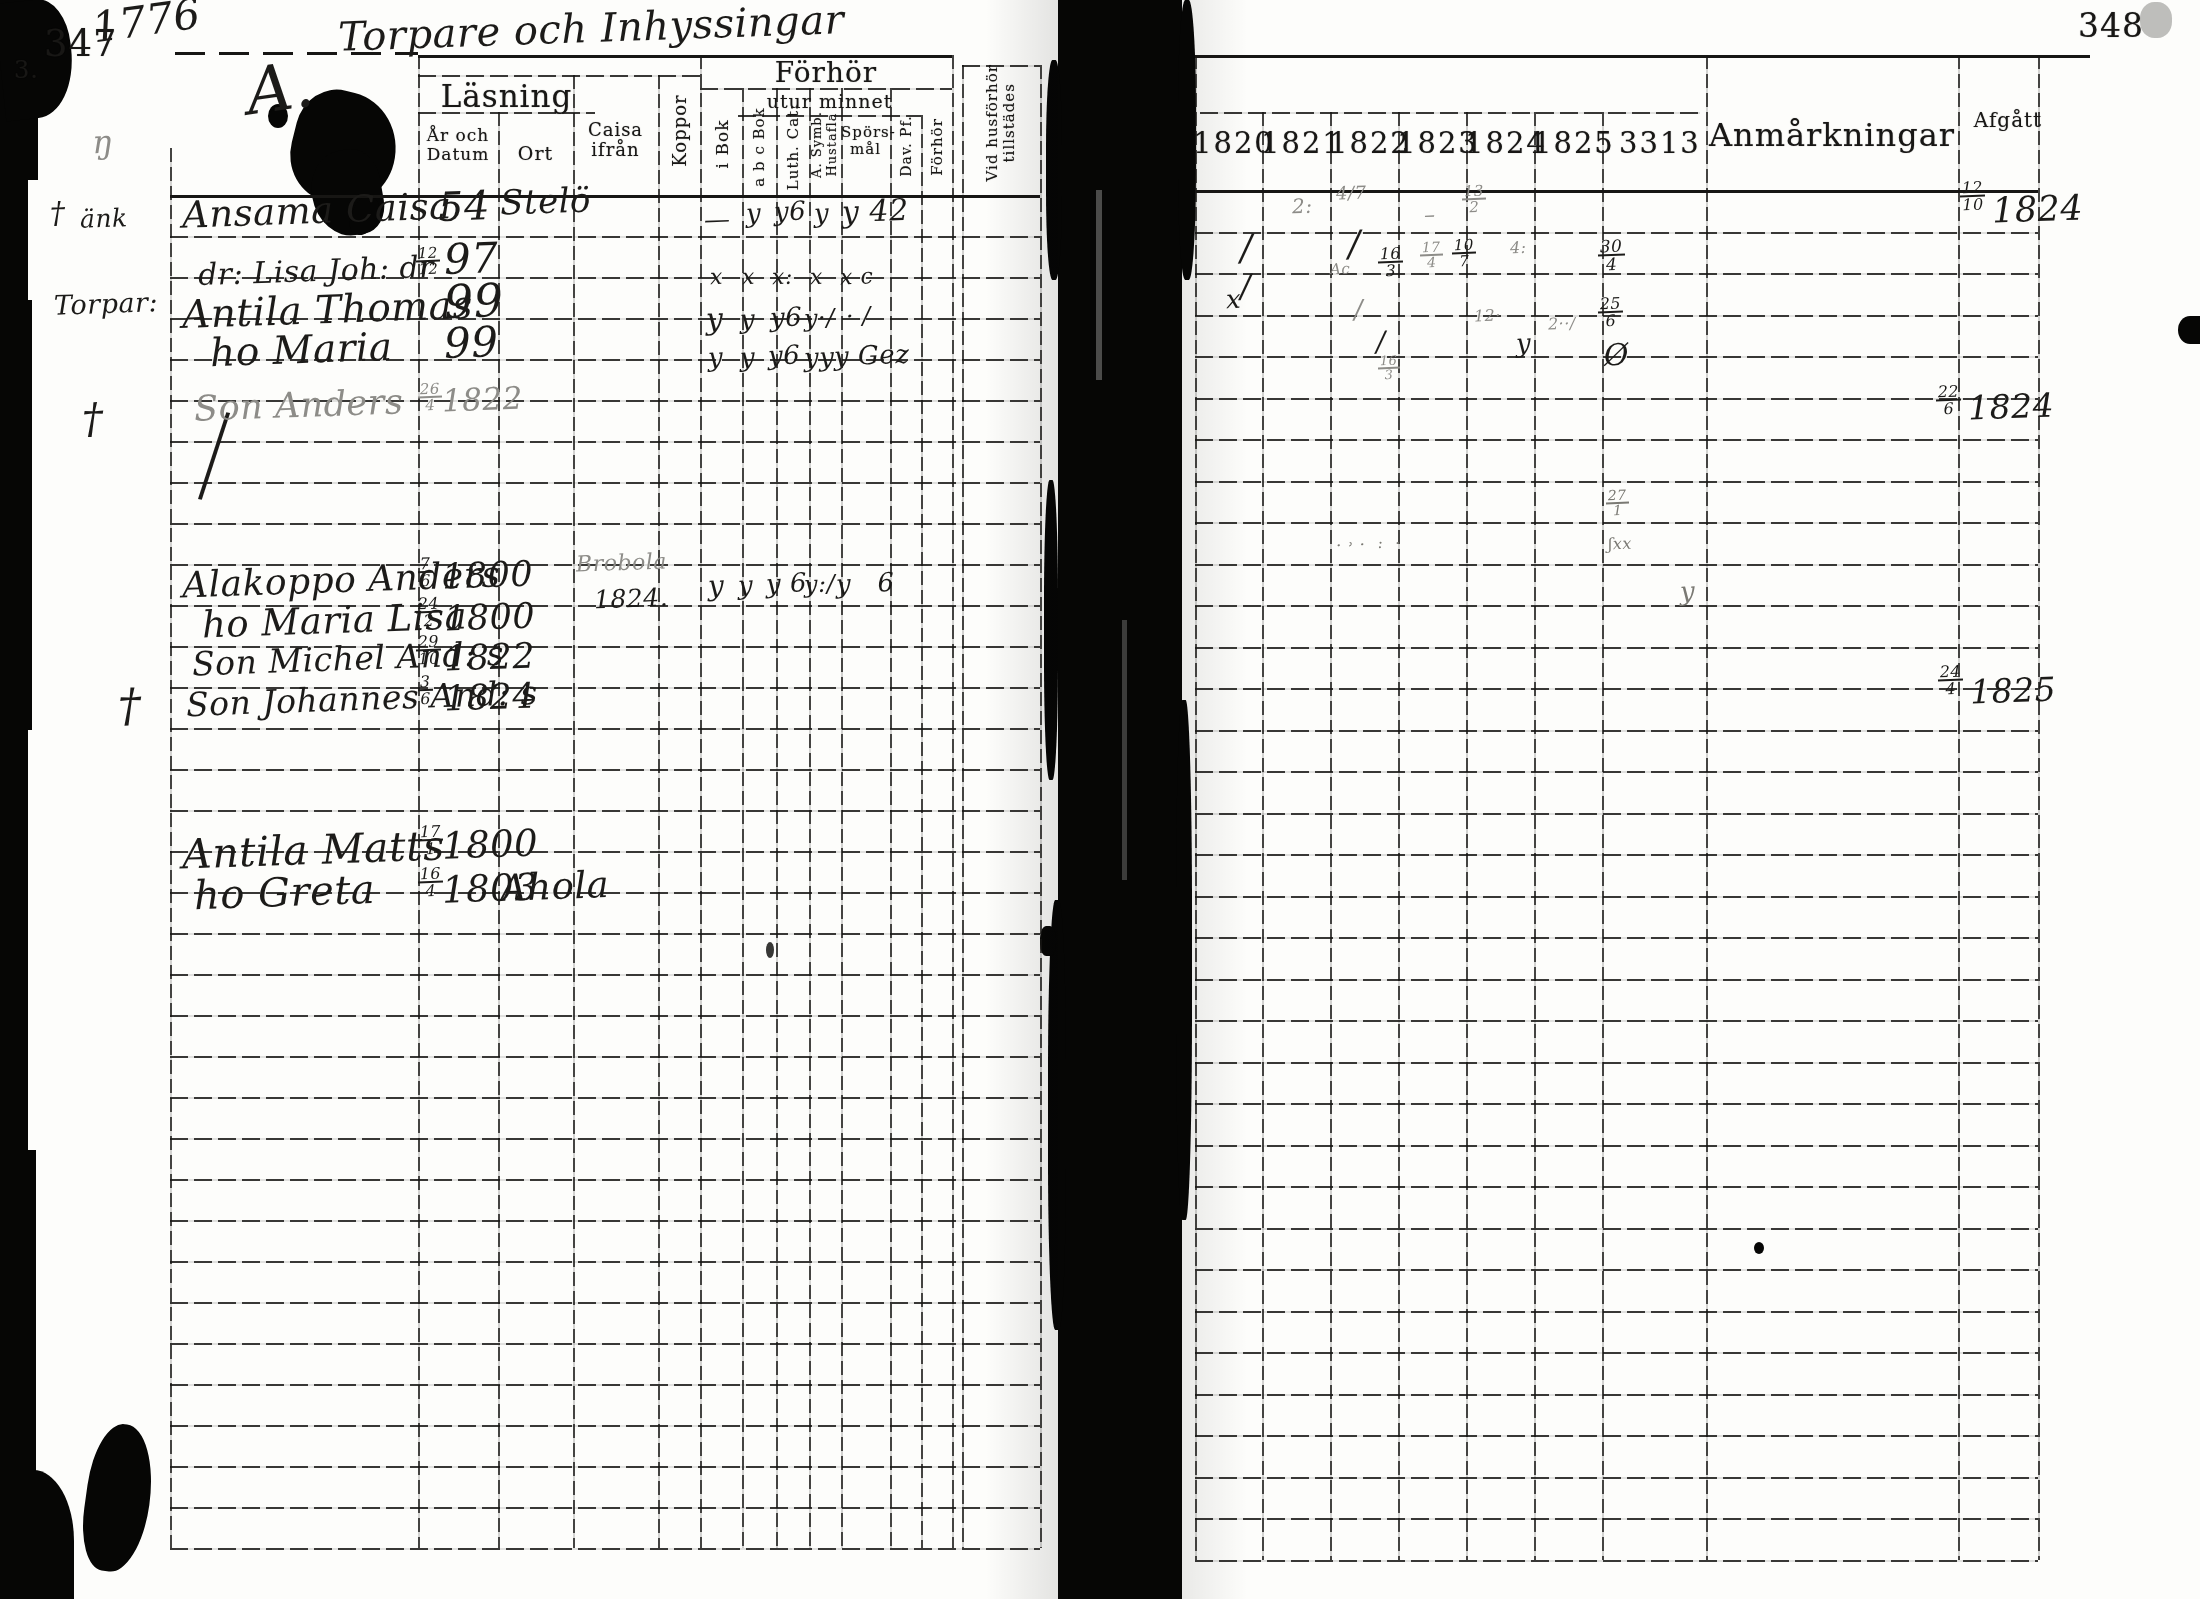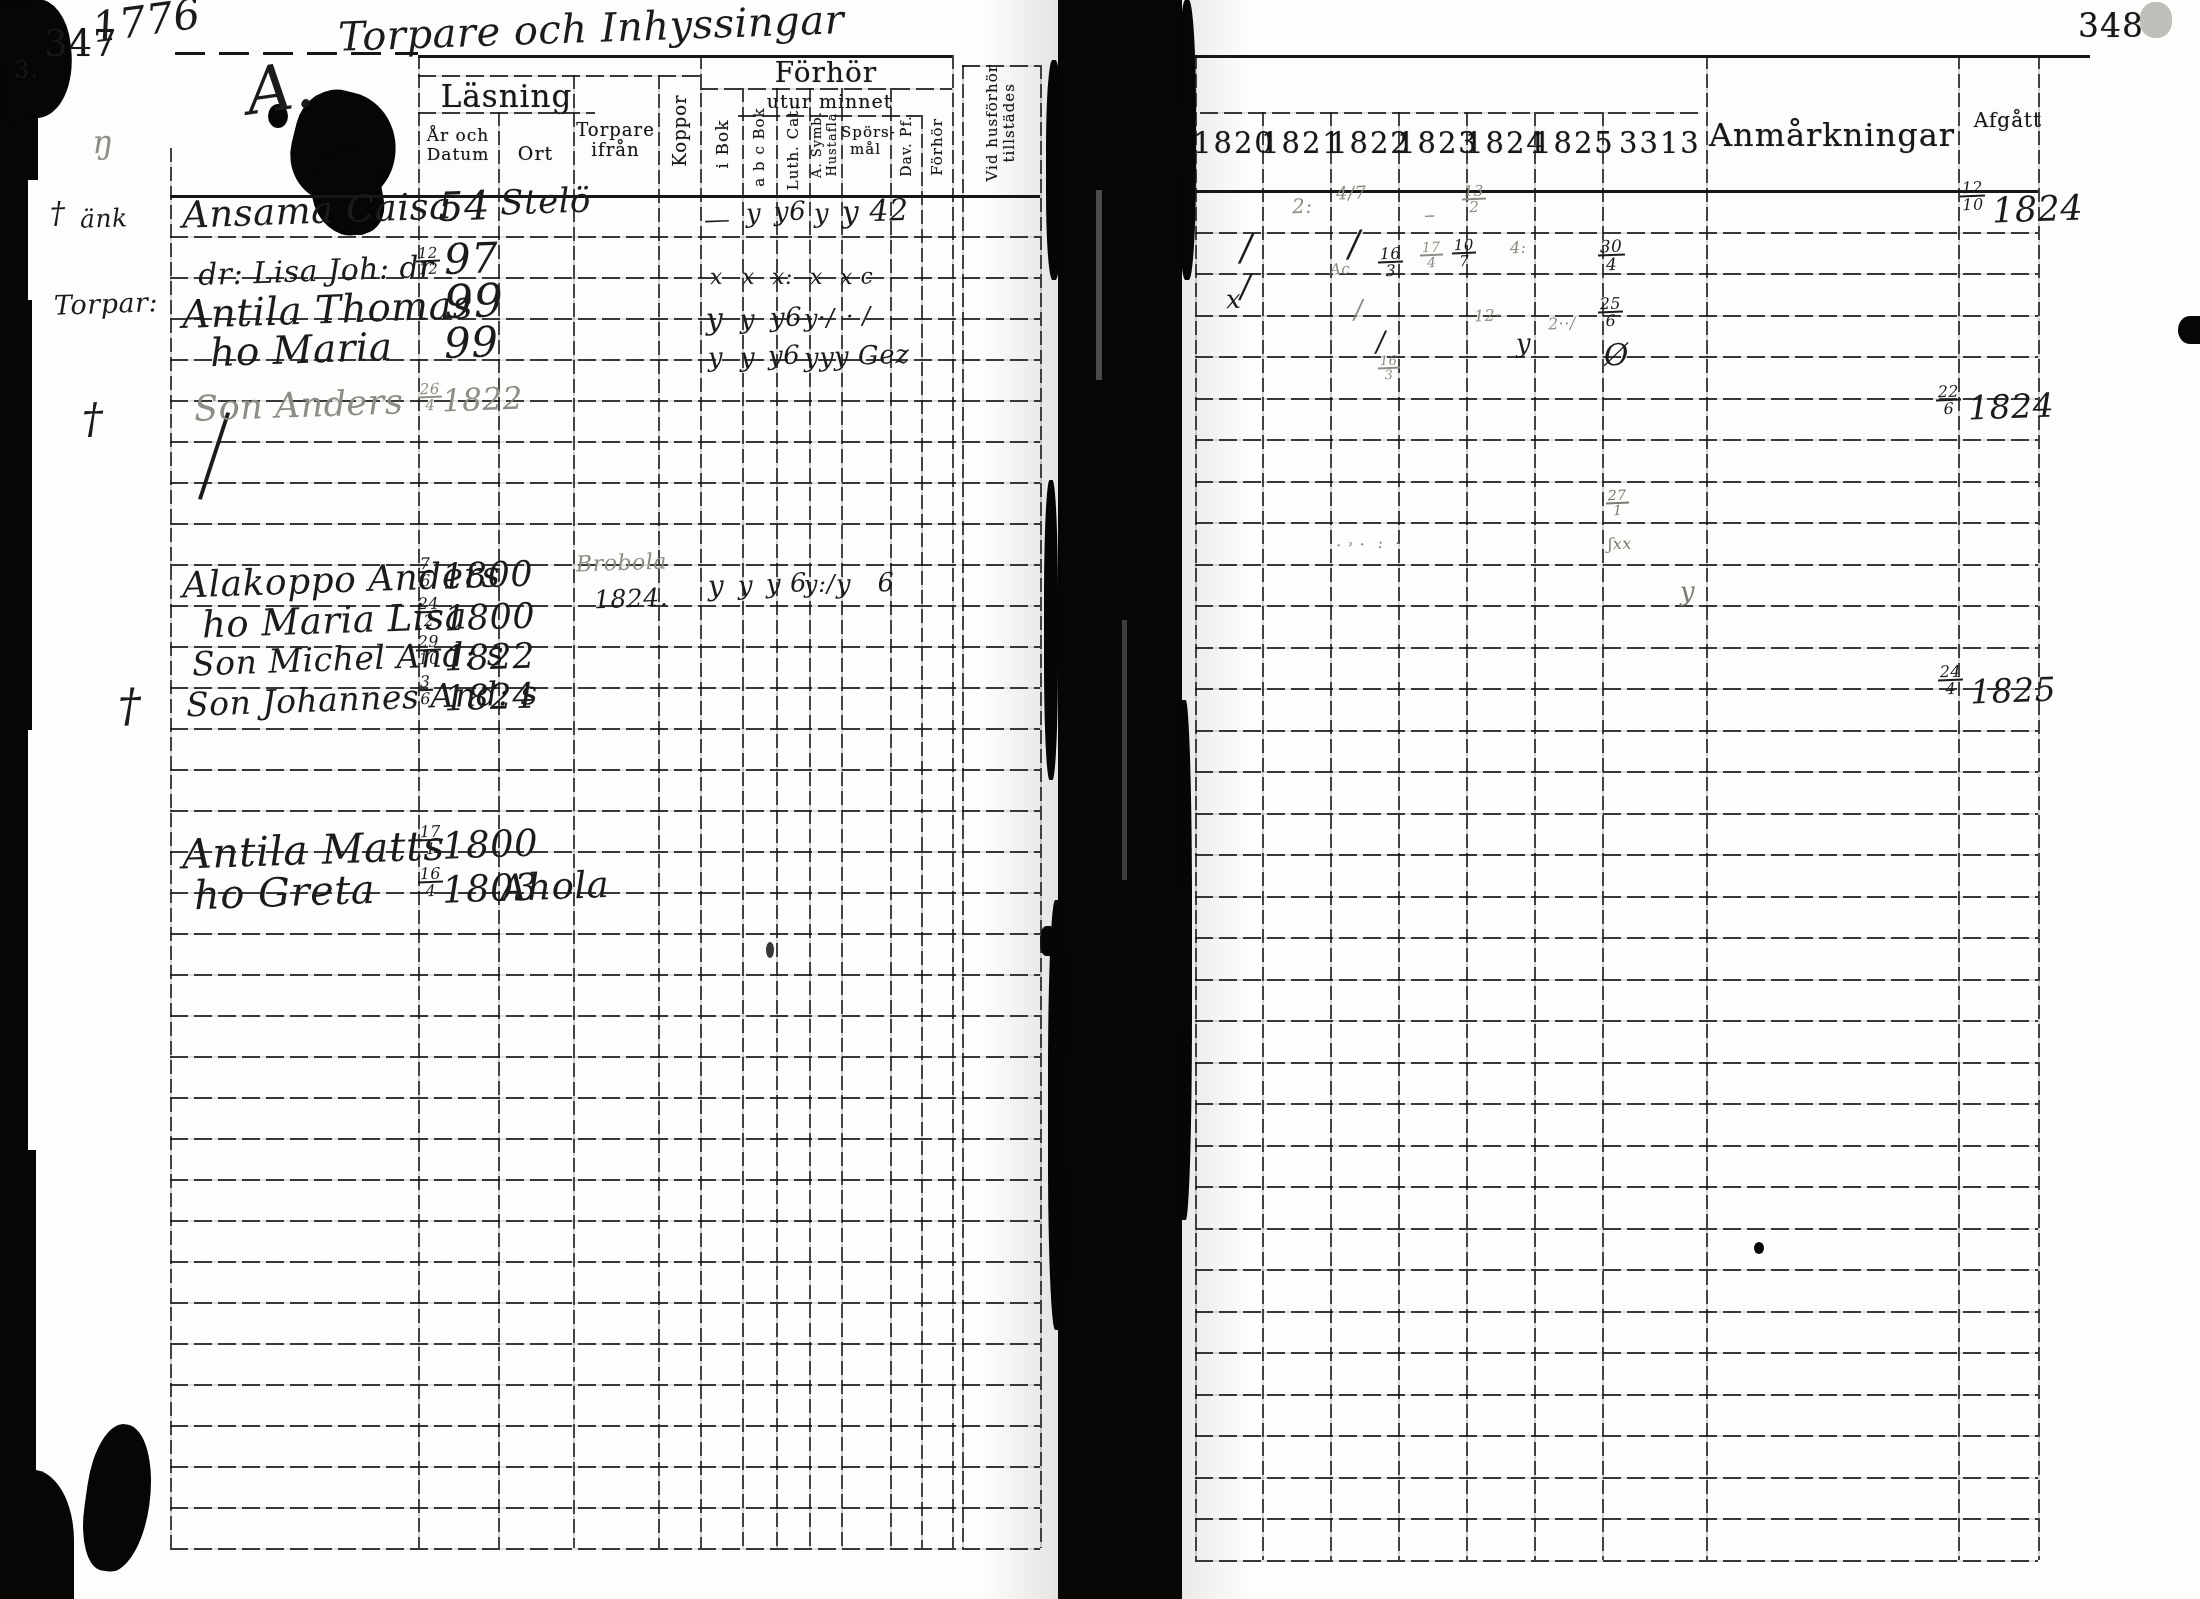--- a/index.html
+++ b/index.html
@@ -66,21 +66,21 @@
   <div class="blob" style="left:766px;top:942px;width:8px;height:16px;border-radius:50%;opacity:.8;"></div>
 
   <div class="printed bold" style="left:44px;top:22px;font-size:37px;">347</div>
   <div class="printed" style="left:14px;top:56px;font-size:24px;">3.</div>
   <div class="printed bold" style="left:2078px;top:6px;font-size:33px;">348</div>
 
   <div class="printed" style="left:418px;top:78px;width:177px;font-size:31px;">Läsning</div>
   <div class="printed pre" style="left:418px;top:126px;width:80px;font-size:17px;">År och
 Datum</div>
   <div class="printed" style="left:498px;top:142px;width:75px;font-size:19px;">Ort</div>
-  <div class="printed pre" style="left:573px;top:120px;width:85px;font-size:18px;">Torpare
+  <div class="printed pre" style="left:573px;top:120px;width:85px;font-size:18px;">Caisa
 ifrån</div>
   <div class="printed vlabel" style="left:624px;top:120px;width:110px;font-size:18px;">Koppor</div>
   <div class="printed" style="left:700px;top:56px;width:252px;font-size:28px;">Förhör</div>
   <div class="printed" style="left:738px;top:90px;width:183px;font-size:19px;">utur minnet</div>
   <div class="printed vlabel" style="left:674px;top:134px;width:95px;font-size:17px;">i Bok</div>
   <div class="printed vlabel" style="left:711px;top:138px;width:95px;font-size:15px;">a b c Bok</div>
   <div class="printed vlabel" style="left:745px;top:138px;width:95px;font-size:15px;">Luth. Cat:</div>
   <div class="printed vlabel pre" style="left:777px;top:130px;width:95px;font-size:13px;">A. Symb.
 Hustafla</div>
   <div class="printed pre" style="left:841px;top:124px;width:49px;font-size:15px;">Spörs-

